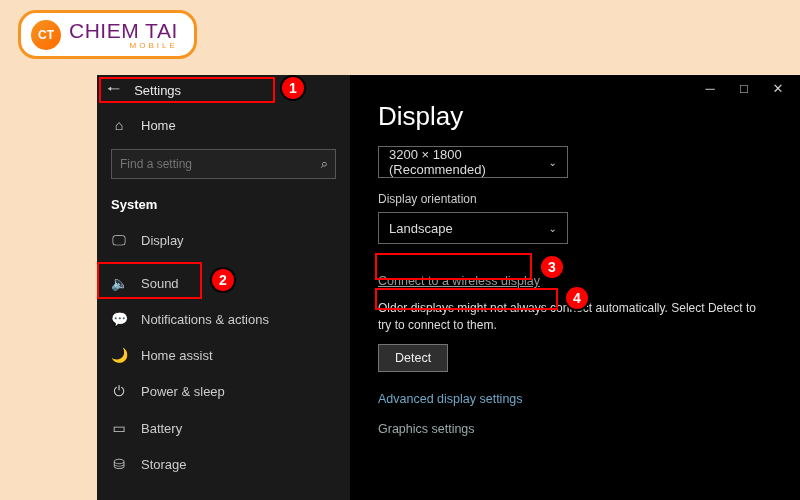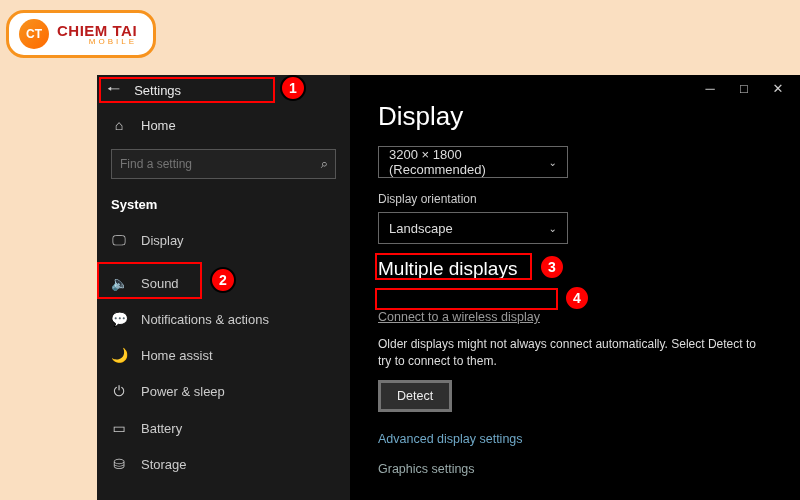--- a/index.html
+++ b/index.html
@@ -7,42 +7,42 @@
   width: 800px;
   height: 500px;
   background: #fadfc1;
   font-family: "Segoe UI", Arial, sans-serif;
   overflow: hidden;
   position: relative;
 }
 .logo {
   position: absolute;
   top: 10px;
-  left: 6px;
+  left: 18px;
   background: #fff;
   border: 3px solid #f7931e;
   border-radius: 18px;
   padding: 6px 16px 6px 10px;
   display: flex;
   align-items: center;
   gap: 8px;
 }
 .logo-badge {
   width: 30px;
   height: 30px;
   background: linear-gradient(135deg, #f7931e, #ff6a00);
   border-radius: 50%;
   display: flex;
   align-items: center;
   justify-content: center;
   color: #fff;
   font-weight: bold;
   font-size: 12px;
 }
-.logo-text { font-weight: 700; font-size: 15px; letter-spacing: 0.5px; color: #b91c1c; }
+.logo-text { font-weight: 400; font-size: 21px; letter-spacing: 0.5px; color: #701a75; }
 .logo-sub { font-size: 8px; letter-spacing: 3px; color: #f7931e; text-align: right; margin-top: -2px;}
 .logo-stack { display:flex; flex-direction:column; align-items:flex-end;}
 .window {
   position: absolute;
   top: 75px;
   left: 97px;
   width: 703px;
   height: 425px;
   background: #000;
   display: flex;
@@ -202,21 +202,21 @@
   line-height: 1.4;
   max-width: 380px;
 }
 .detect-btn {
   display: inline-block;
   background: #2f2f2f;
   color: #eee;
   padding: 6px 16px;
   font-size: 12.5px;
   margin-top: 10px;
-  border: 3px solid #737373;
+  border: 1px solid #737373;
   cursor: pointer;
 }
 </style>
 </head>
 <body>
 
 <div class="logo">
   <div class="logo-badge">CT</div>
   <div class="logo-stack">
     <div class="logo-text">CHIEM TAI</div>
@@ -288,21 +288,20 @@
         <span>3200 × 1800 (Recommended)</span>
         <span class="chev">⌄</span>
       </div>
 
       <div class="field-label">Display orientation</div>
       <div class="dropdown">
         <span>Landscape</span>
         <span class="chev">⌄</span>
       </div>
 
-      <div class="section-title">Multiple displays</div>
 
       <span class="link-gray">Connect to a wireless display</span>
 
       <div class="desc">Older displays might not always connect automatically. Select Detect to try to connect to them.</div>
 
       <div class="detect-btn">Detect</div>
 
       <span class="link-text" style="margin-top:20px;">Advanced display settings</span>
       <span class="link-text" style="color:#9aa; margin-top:16px;">Graphics settings</span>
     </div>

